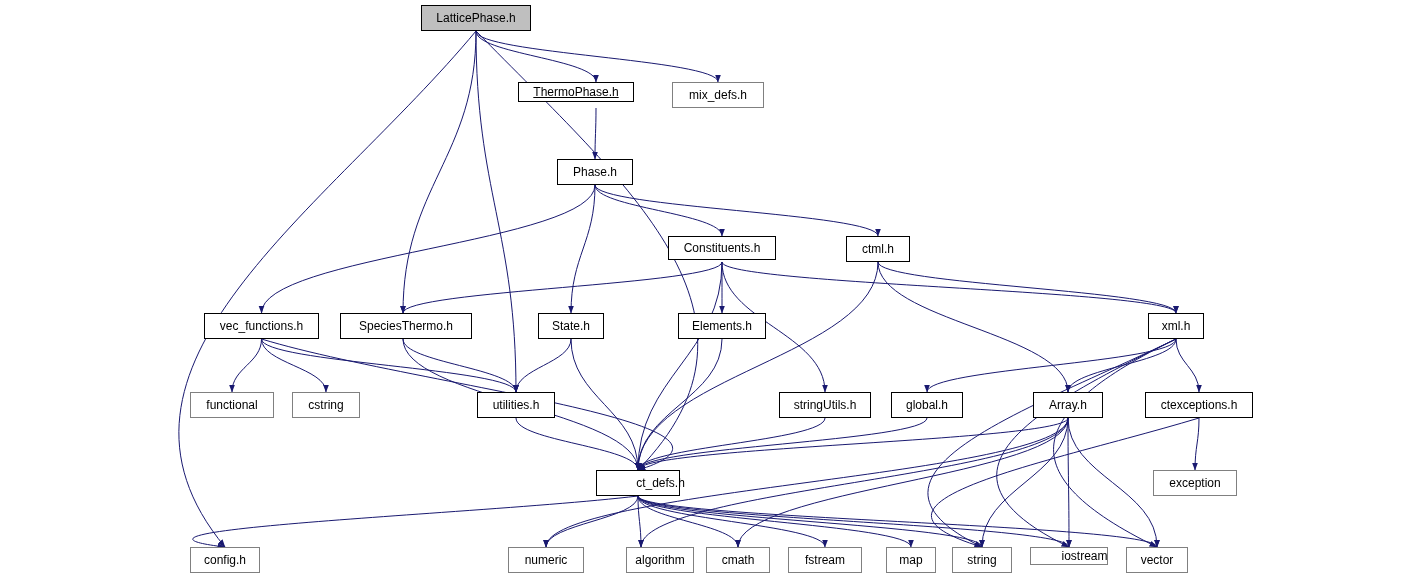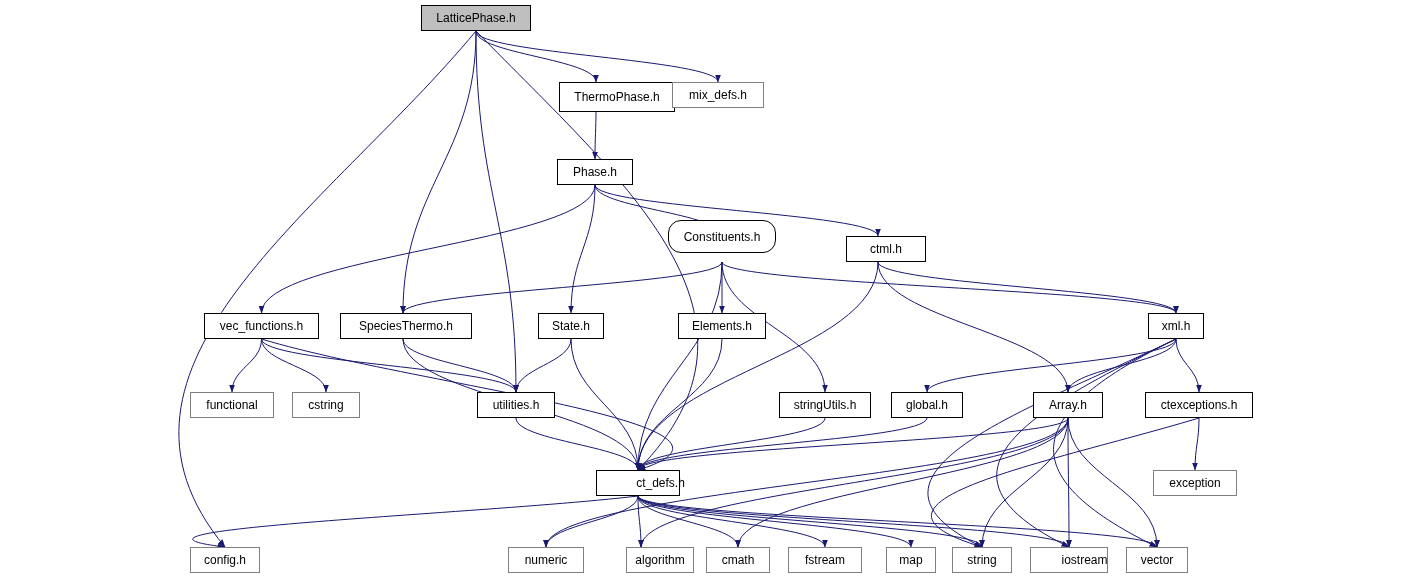--- a/index.html
+++ b/index.html
@@ -108,25 +108,25 @@
         <path d="M638,496 C638,518.95 738,524.05 738,547" marker-end="url(#arrow)"></path>
         <path d="M638,496 C638,518.95 825,524.05 825,547" marker-end="url(#arrow)"></path>
         <path d="M638,496 C638,518.95 911,524.05 911,547" marker-end="url(#arrow)"></path>
         <path d="M638,496 C638,518.95 982,524.05 982,547" marker-end="url(#arrow)"></path>
         <path d="M638,496 C638,518.95 1069,524.05 1069,547" marker-end="url(#arrow)"></path>
         <path d="M638,496 C638,518.95 1157,524.05 1157,547" marker-end="url(#arrow)"></path>
       </g>
   </svg>
 
   <div class="node root" style="left:421px;top:5px;width:110px;height:26px;">LatticePhase.h</div>
-  <div class="node solid" style="left:559px;top:82px;width:116px;height:30px;">ThermoPhase.h</div>
+  <div class="node solid" style="left:518px;top:82px;width:116px;height:20px;text-decoration:underline;">ThermoPhase.h</div>
   <div class="node" style="left:672px;top:82px;width:92px;height:26px;">mix_defs.h</div>
   <div class="node solid" style="left:557px;top:159px;width:76px;height:26px;">Phase.h</div>
-  <div class="node solid" style="left:668px;top:220px;width:108px;height:33px;border-radius:13px;">Constituents.h</div>
-  <div class="node solid" style="left:846px;top:236px;width:80px;height:26px;">ctml.h</div>
+  <div class="node solid" style="left:668px;top:236px;width:108px;height:24px;">Constituents.h</div>
+  <div class="node solid" style="left:846px;top:236px;width:64px;height:26px;">ctml.h</div>
   <div class="node solid" style="left:204px;top:313px;width:115px;height:26px;">vec_functions.h</div>
   <div class="node solid" style="left:340px;top:313px;width:132px;height:26px;">SpeciesThermo.h</div>
   <div class="node solid" style="left:538px;top:313px;width:66px;height:26px;">State.h</div>
   <div class="node solid" style="left:678px;top:313px;width:88px;height:26px;">Elements.h</div>
   <div class="node solid" style="left:1148px;top:313px;width:56px;height:26px;">xml.h</div>
   <div class="node" style="left:190px;top:392px;width:84px;height:26px;">functional</div>
   <div class="node" style="left:292px;top:392px;width:68px;height:26px;">cstring</div>
   <div class="node solid" style="left:477px;top:392px;width:78px;height:26px;">utilities.h</div>
   <div class="node solid" style="left:779px;top:392px;width:92px;height:26px;">stringUtils.h</div>
   <div class="node solid" style="left:891px;top:392px;width:72px;height:26px;">global.h</div>
@@ -134,15 +134,15 @@
   <div class="node solid" style="left:1145px;top:392px;width:108px;height:26px;">ctexceptions.h</div>
   <div class="node" style="left:1153px;top:470px;width:84px;height:26px;">exception</div>
   <div class="node solid" style="left:596px;top:470px;width:84px;height:26px;padding-left:45px;">ct_defs.h</div>
   <div class="node" style="left:190px;top:547px;width:70px;height:26px;">config.h</div>
   <div class="node" style="left:508px;top:547px;width:76px;height:26px;">numeric</div>
   <div class="node" style="left:626px;top:547px;width:68px;height:26px;">algorithm</div>
   <div class="node" style="left:706px;top:547px;width:64px;height:26px;">cmath</div>
   <div class="node" style="left:788px;top:547px;width:74px;height:26px;">fstream</div>
   <div class="node" style="left:886px;top:547px;width:50px;height:26px;">map</div>
   <div class="node" style="left:952px;top:547px;width:60px;height:26px;">string</div>
-  <div class="node" style="left:1030px;top:547px;width:78px;height:26px;padding-left:31px;">iostream</div>
+  <div class="node" style="left:1030px;top:547px;width:78px;height:18px;padding-left:31px;">iostream</div>
   <div class="node" style="left:1126px;top:547px;width:62px;height:26px;">vector</div>
 </div>
 
 </body></html>

